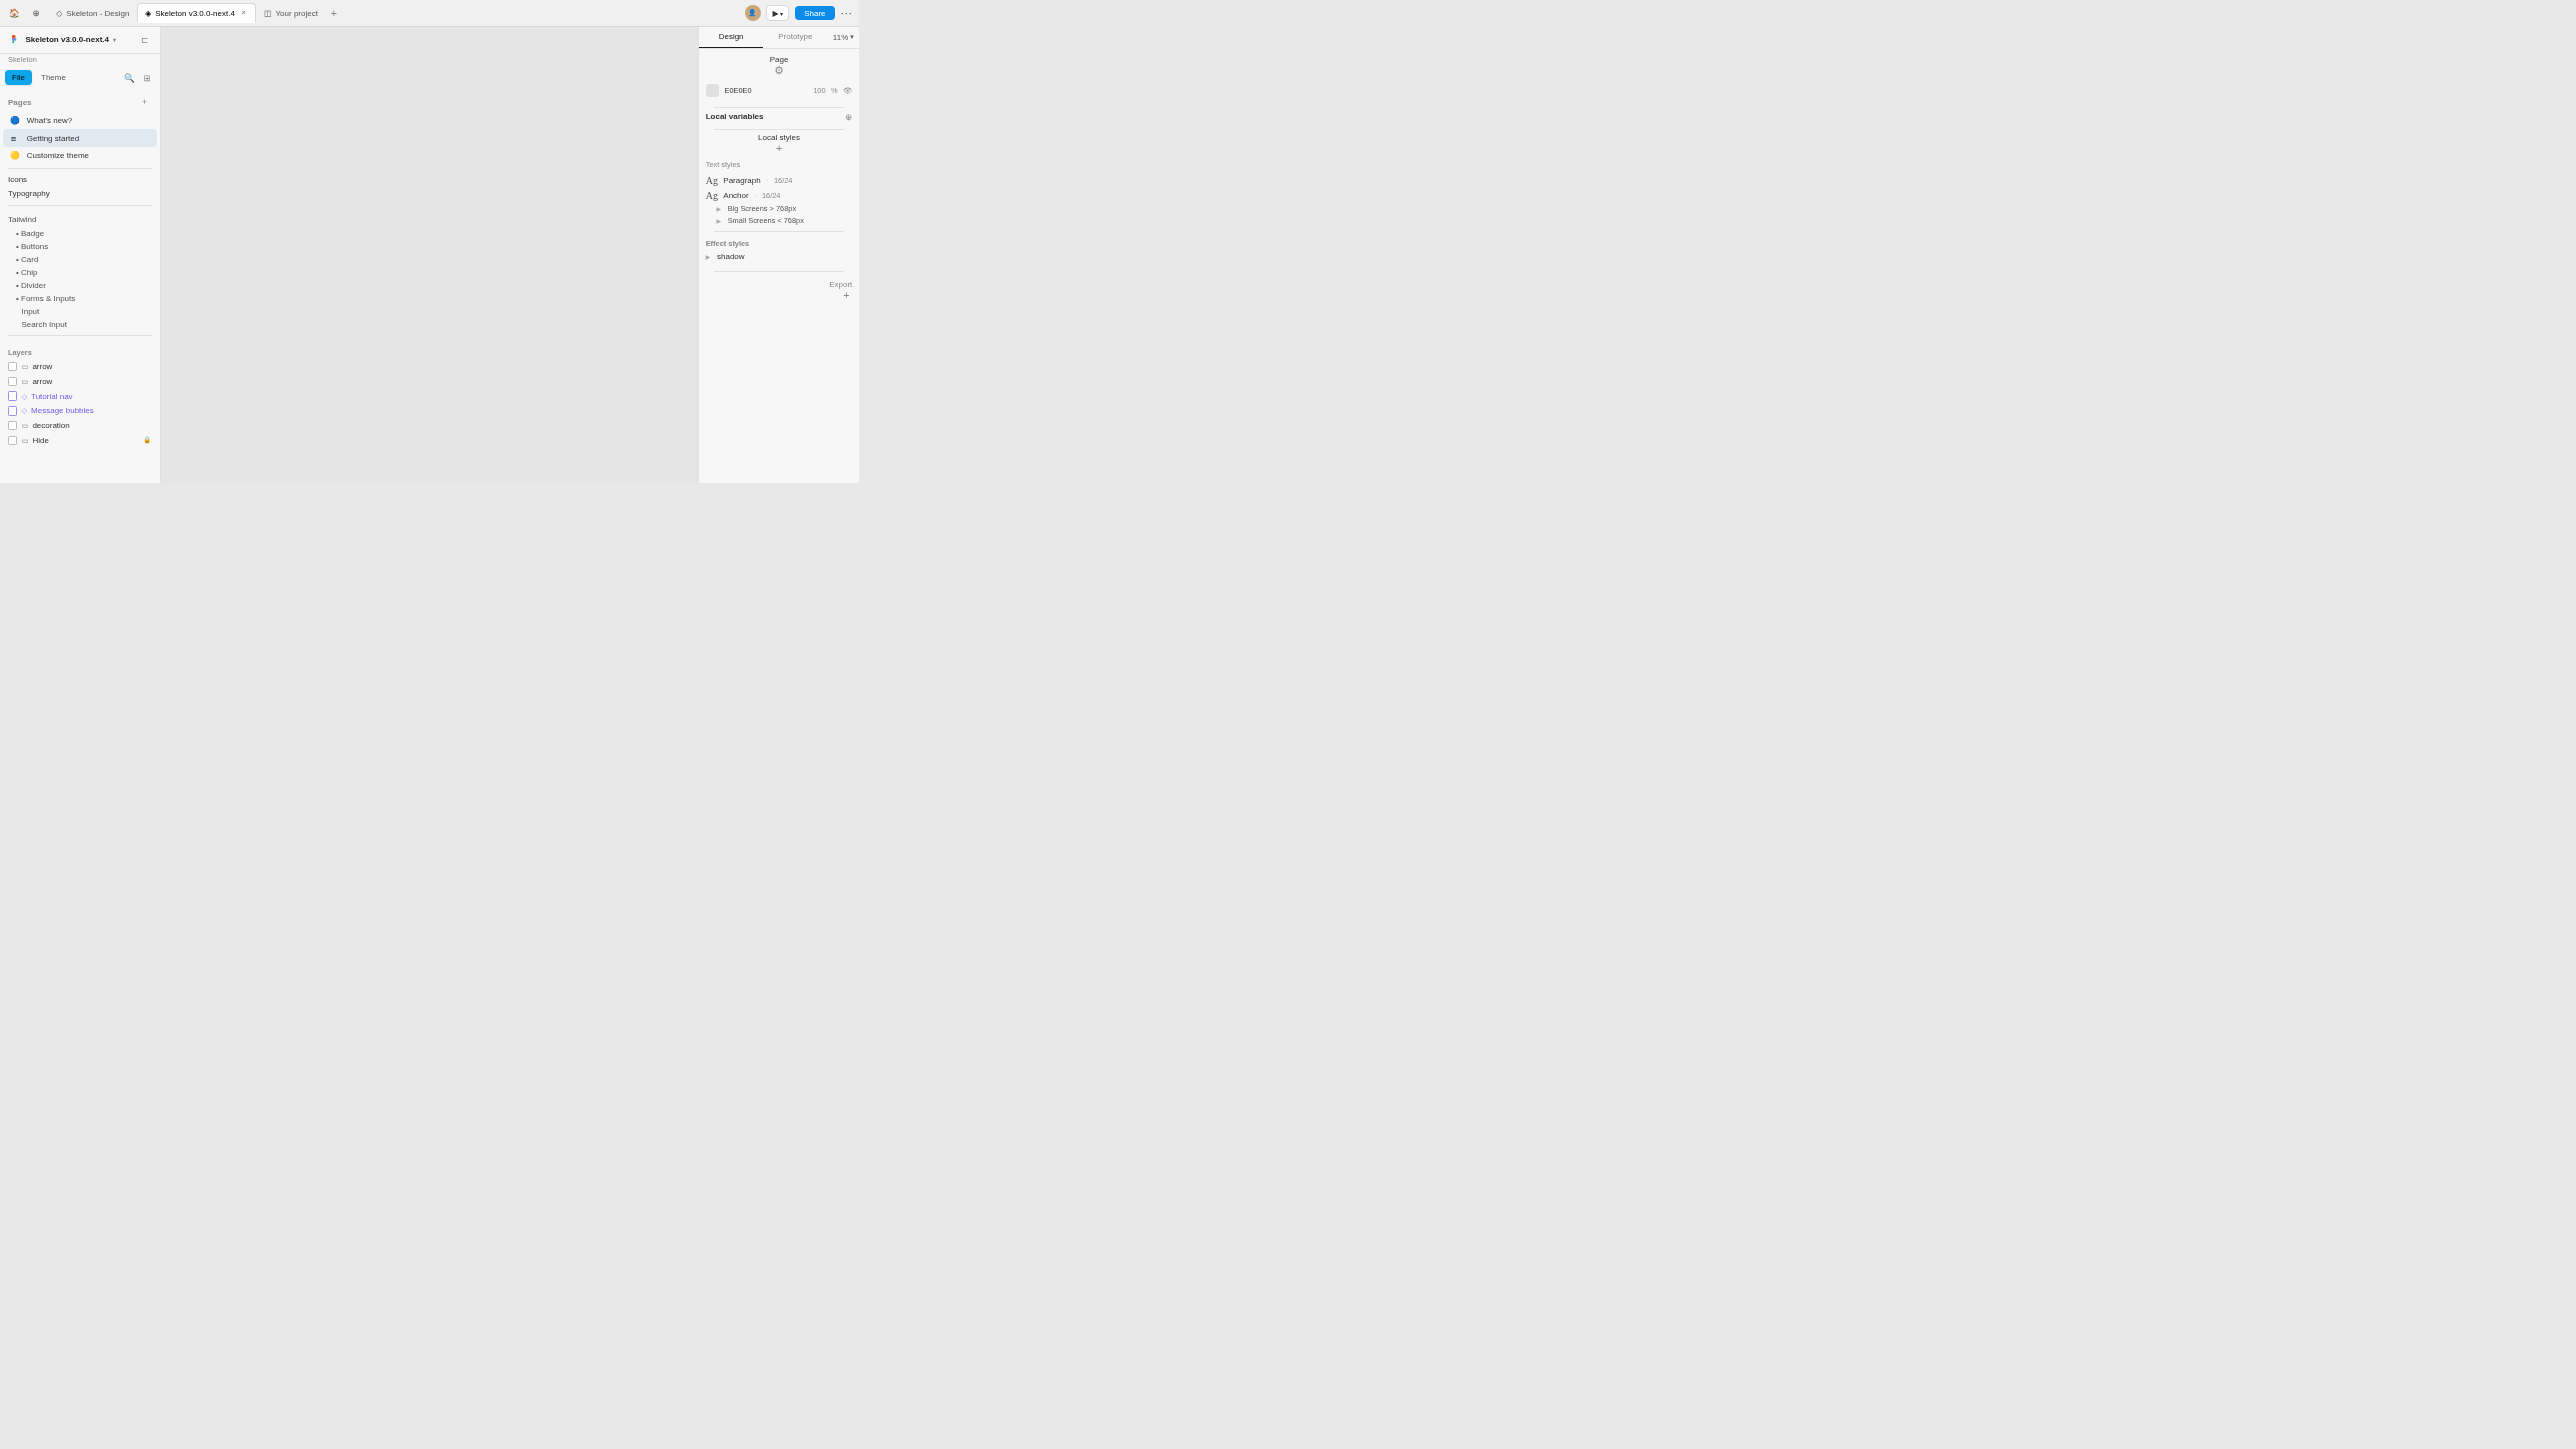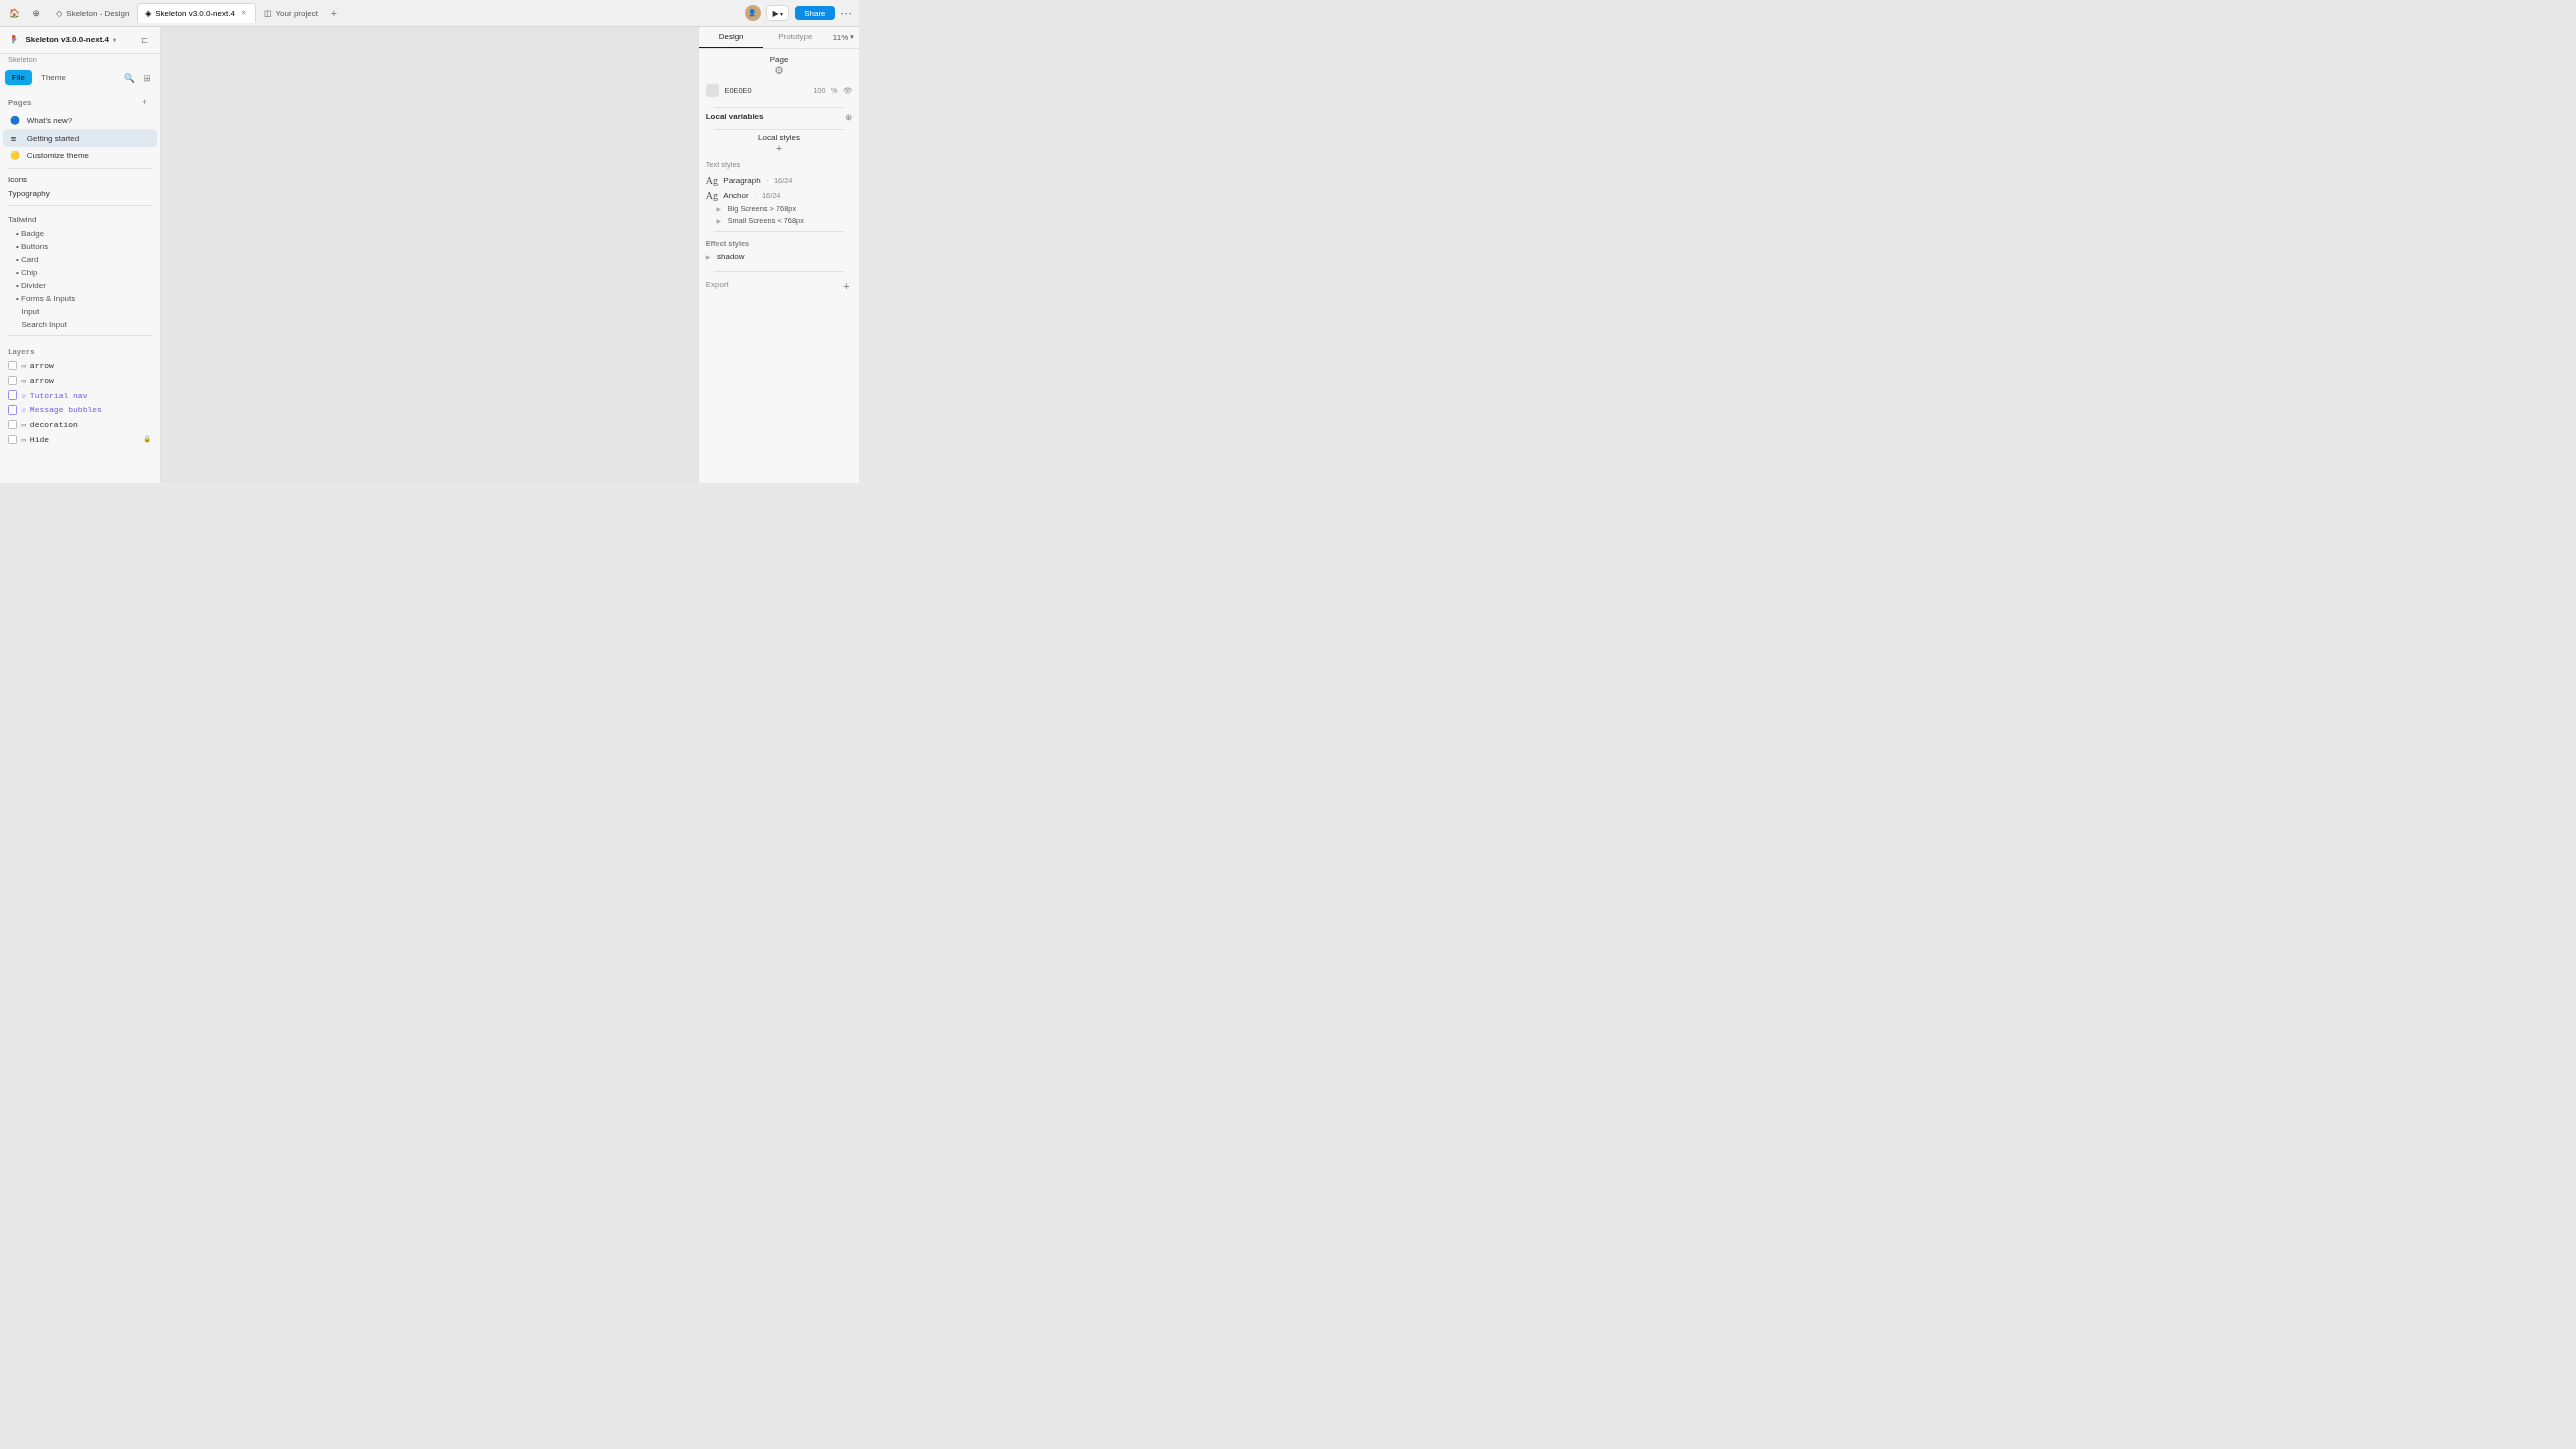--- a/index.html
+++ b/index.html
@@ -41,21 +41,21 @@
     .page-item.active { background: #e0e8f0; }
     .page-icon { font-size: 8px; width: 10.7px; }
     .page-add { width: 14.8px; height: 14.8px; display: flex; align-items: center; justify-content: center; cursor: pointer; color: #888; margin-left: auto; }
 
     .divider { height: 0.7px; background: #e0e0e0; margin: 4px 8px; }
 
     .section-label { padding: 5.4px 8px 2.7px; font-size: 8px; color: #555; font-weight: 500; }
     .nav-item { padding: 2.7px 8px; font-size: 8px; color: #333; cursor: pointer; }
     .nav-sub-item { padding: 2px 16px; font-size: 8px; color: #555; cursor: pointer; }
 
-    .layers-section { padding: 5.4px 0; font-family: Liberation Mono, monospace; }
+    .layers-section { padding: 5.4px 0; }
     .layers-title { display: flex; align-items: center; justify-content: space-between; padding: 2.7px 8px; font-size: 7.4px; font-weight: 600; color: #888; }
     .layer-item { display: flex; align-items: center; gap: 4px; padding: 2.7px 8px; cursor: pointer; font-size: 8px; color: #333; }
     .layer-checkbox { width: 9.4px; height: 9.4px; border: 0.7px solid #bbb; border-radius: 1.3px; background: white; flex-shrink: 0; }
     .layer-icon { font-size: 7.4px; color: #888; }
     .layer-item.highlight-purple { color: #6c5ce7; }
     .layer-lock { margin-left: auto; color: #bbb; font-size: 6.7px; }
 
     
     .canvas { flex: 1; background: #e5e5e5; position: relative; overflow: hidden; }
 
@@ -123,21 +123,21 @@
     .ag-label { font-size: 10px; color: #555; font-family: Georgia, serif; }
     .style-name { font-size: 8px; color: #333; }
     .style-size { font-size: 7.4px; color: #888; }
 
     .expand-arrow { font-size: 6px; color: #aaa; margin-right: 2.7px; cursor: pointer; }
     .nested-style { display: flex; align-items: center; gap: 4px; padding: 1.3px 0 1.3px 10.7px; font-size: 7.4px; color: #555; cursor: pointer; }
 
     .effect-styles-title { font-size: 7.4px; font-weight: 600; color: #888; margin: 6.7px 0 2.7px; }
     .effect-item { display: flex; align-items: center; gap: 4px; padding: 2px 0; font-size: 8px; color: #333; cursor: pointer; }
 
-    .export-row { display: flex; align-items: flex-start; justify-content: space-between; padding: 4px 0; }
+    .export-row { display: flex; align-items: flex-end; justify-content: space-between; padding: 4px 0; flex-direction: column; }
     .export-title { font-size: 8px; color: #888; }
 
     
     .bottom-toolbar { position: absolute; bottom: 13.4px; left: 50%; transform: translateX(-50%); background: white; border-radius: 6.7px; padding: 4px 6.7px; display: flex; align-items: center; gap: 4px; box-shadow: 0 2.7px 13.4px rgba(0,0,0,0.15); }
     .tool-btn { width: 20px; height: 20px; display: flex; align-items: center; justify-content: center; border-radius: 4px; cursor: pointer; color: #555; font-size: 9.4px; border: none; background: transparent; }
     .tool-btn.active { background: #0c8ce9; color: white; }
     .tool-separator { width: 0.7px; height: 13.4px; background: #e0e0e0; }
     .tool-dropdown { display: flex; align-items: center; gap: 1.3px; padding: 2.7px 4px; border-radius: 4px; cursor: pointer; color: #555; font-size: 8px; }
     .tool-chevron { font-size: 6px; color: #aaa; }
 

